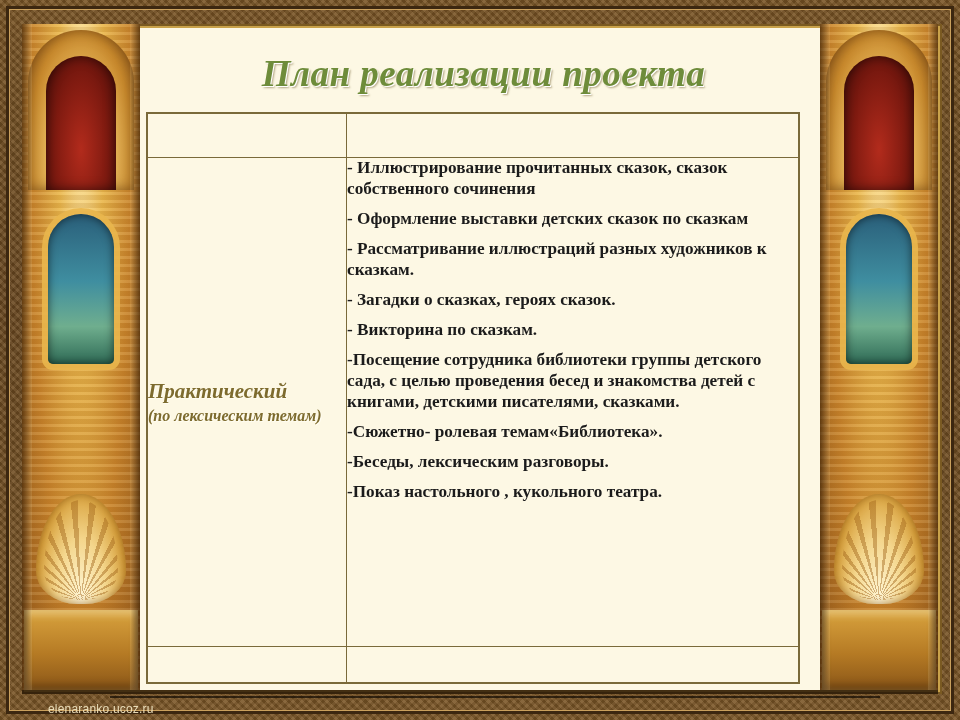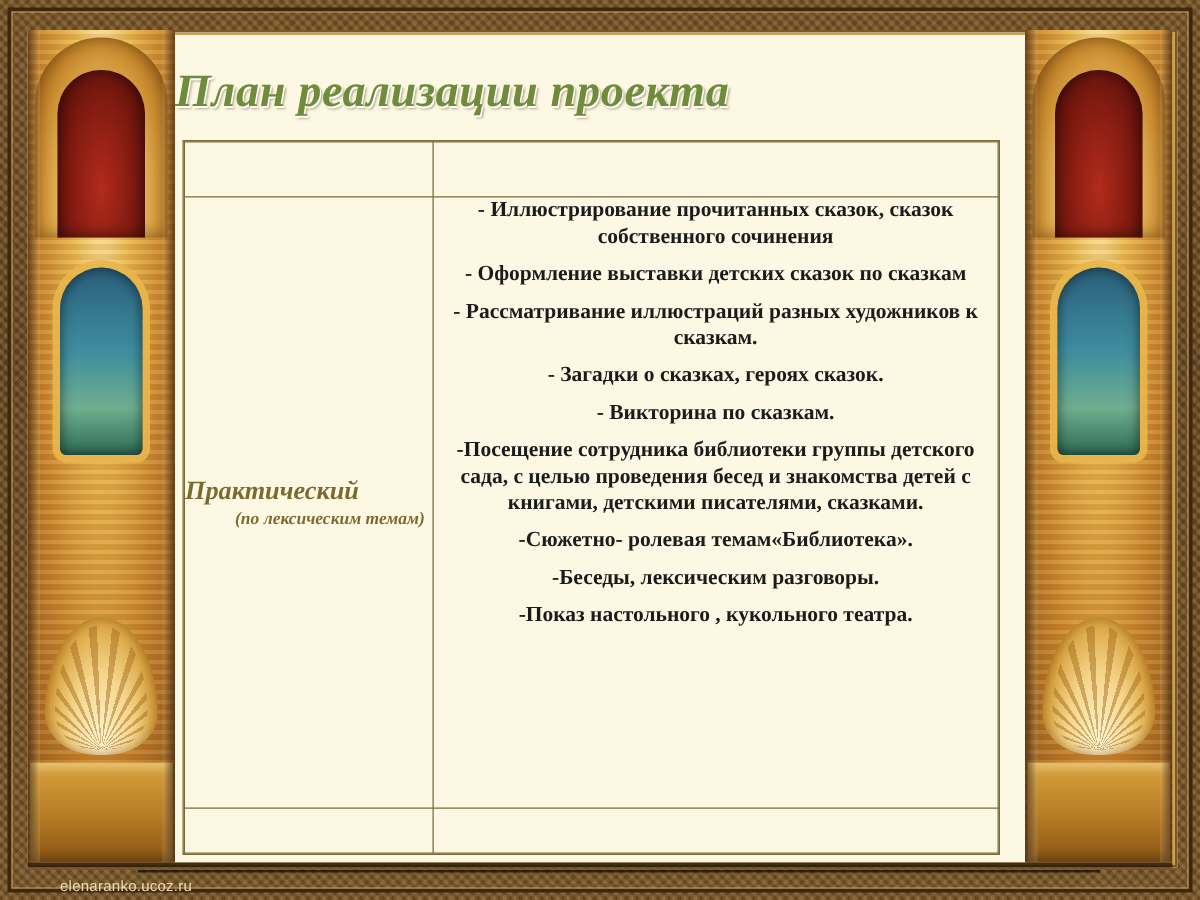--- a/index.html
+++ b/index.html
@@ -124,30 +124,31 @@
   }
   .col-edge-l { left: 0; }
   .col-edge-r { right: 0; transform: scaleX(-1); }
 
   
   .title {
     position: absolute;
     left: 140px;
     top: 52px;
     width: 615px;
-    text-align: left;
+    text-align: center;
     font-family: "Liberation Serif", serif;
     font-style: italic;
     font-weight: bold;
     font-size: 37px;
     color: #6e8c3a;
     letter-spacing: 0.5px;
     text-shadow:
       1px 1px 0 #ffffff,
       2px 2px 2px rgba(90,70,20,.45);
+    padding-left: 36px;
   }
 
   
   .tbl {
     position: absolute;
     left: 146px;
     top: 112px;
     width: 652px;
     height: 570px;
     border: 1px solid #7a6a3a;
@@ -179,31 +180,29 @@
     font-weight: bold;
     font-size: 21px;
     color: #7d6b2e;
     text-shadow: 1px 1px 0 #fffdf2;
     line-height: 1.15;
   }
   .cat-sub {
     font-family: "Liberation Serif", serif;
     font-style: italic;
     font-weight: bold;
-    font-size: 14px;
+    font-size: 16px;
     color: #7d6b2e;
     text-shadow: 1px 1px 0 #fffdf2;
     margin-top: 4px;
     line-height: 1.15;
-    padding-left: 40px;
   }
 
   .items-cell {
     padding: 10px 12px 8px 8px;
-    text-align: center;
   }
   .item {
     font-family: "Liberation Serif", serif;
     font-weight: bold;
     font-size: 17.2px;
     color: #1b1b1b;
     line-height: 1.22;
     margin-bottom: 9px;
   }
   .item:last-child { margin-bottom: 4px; }

